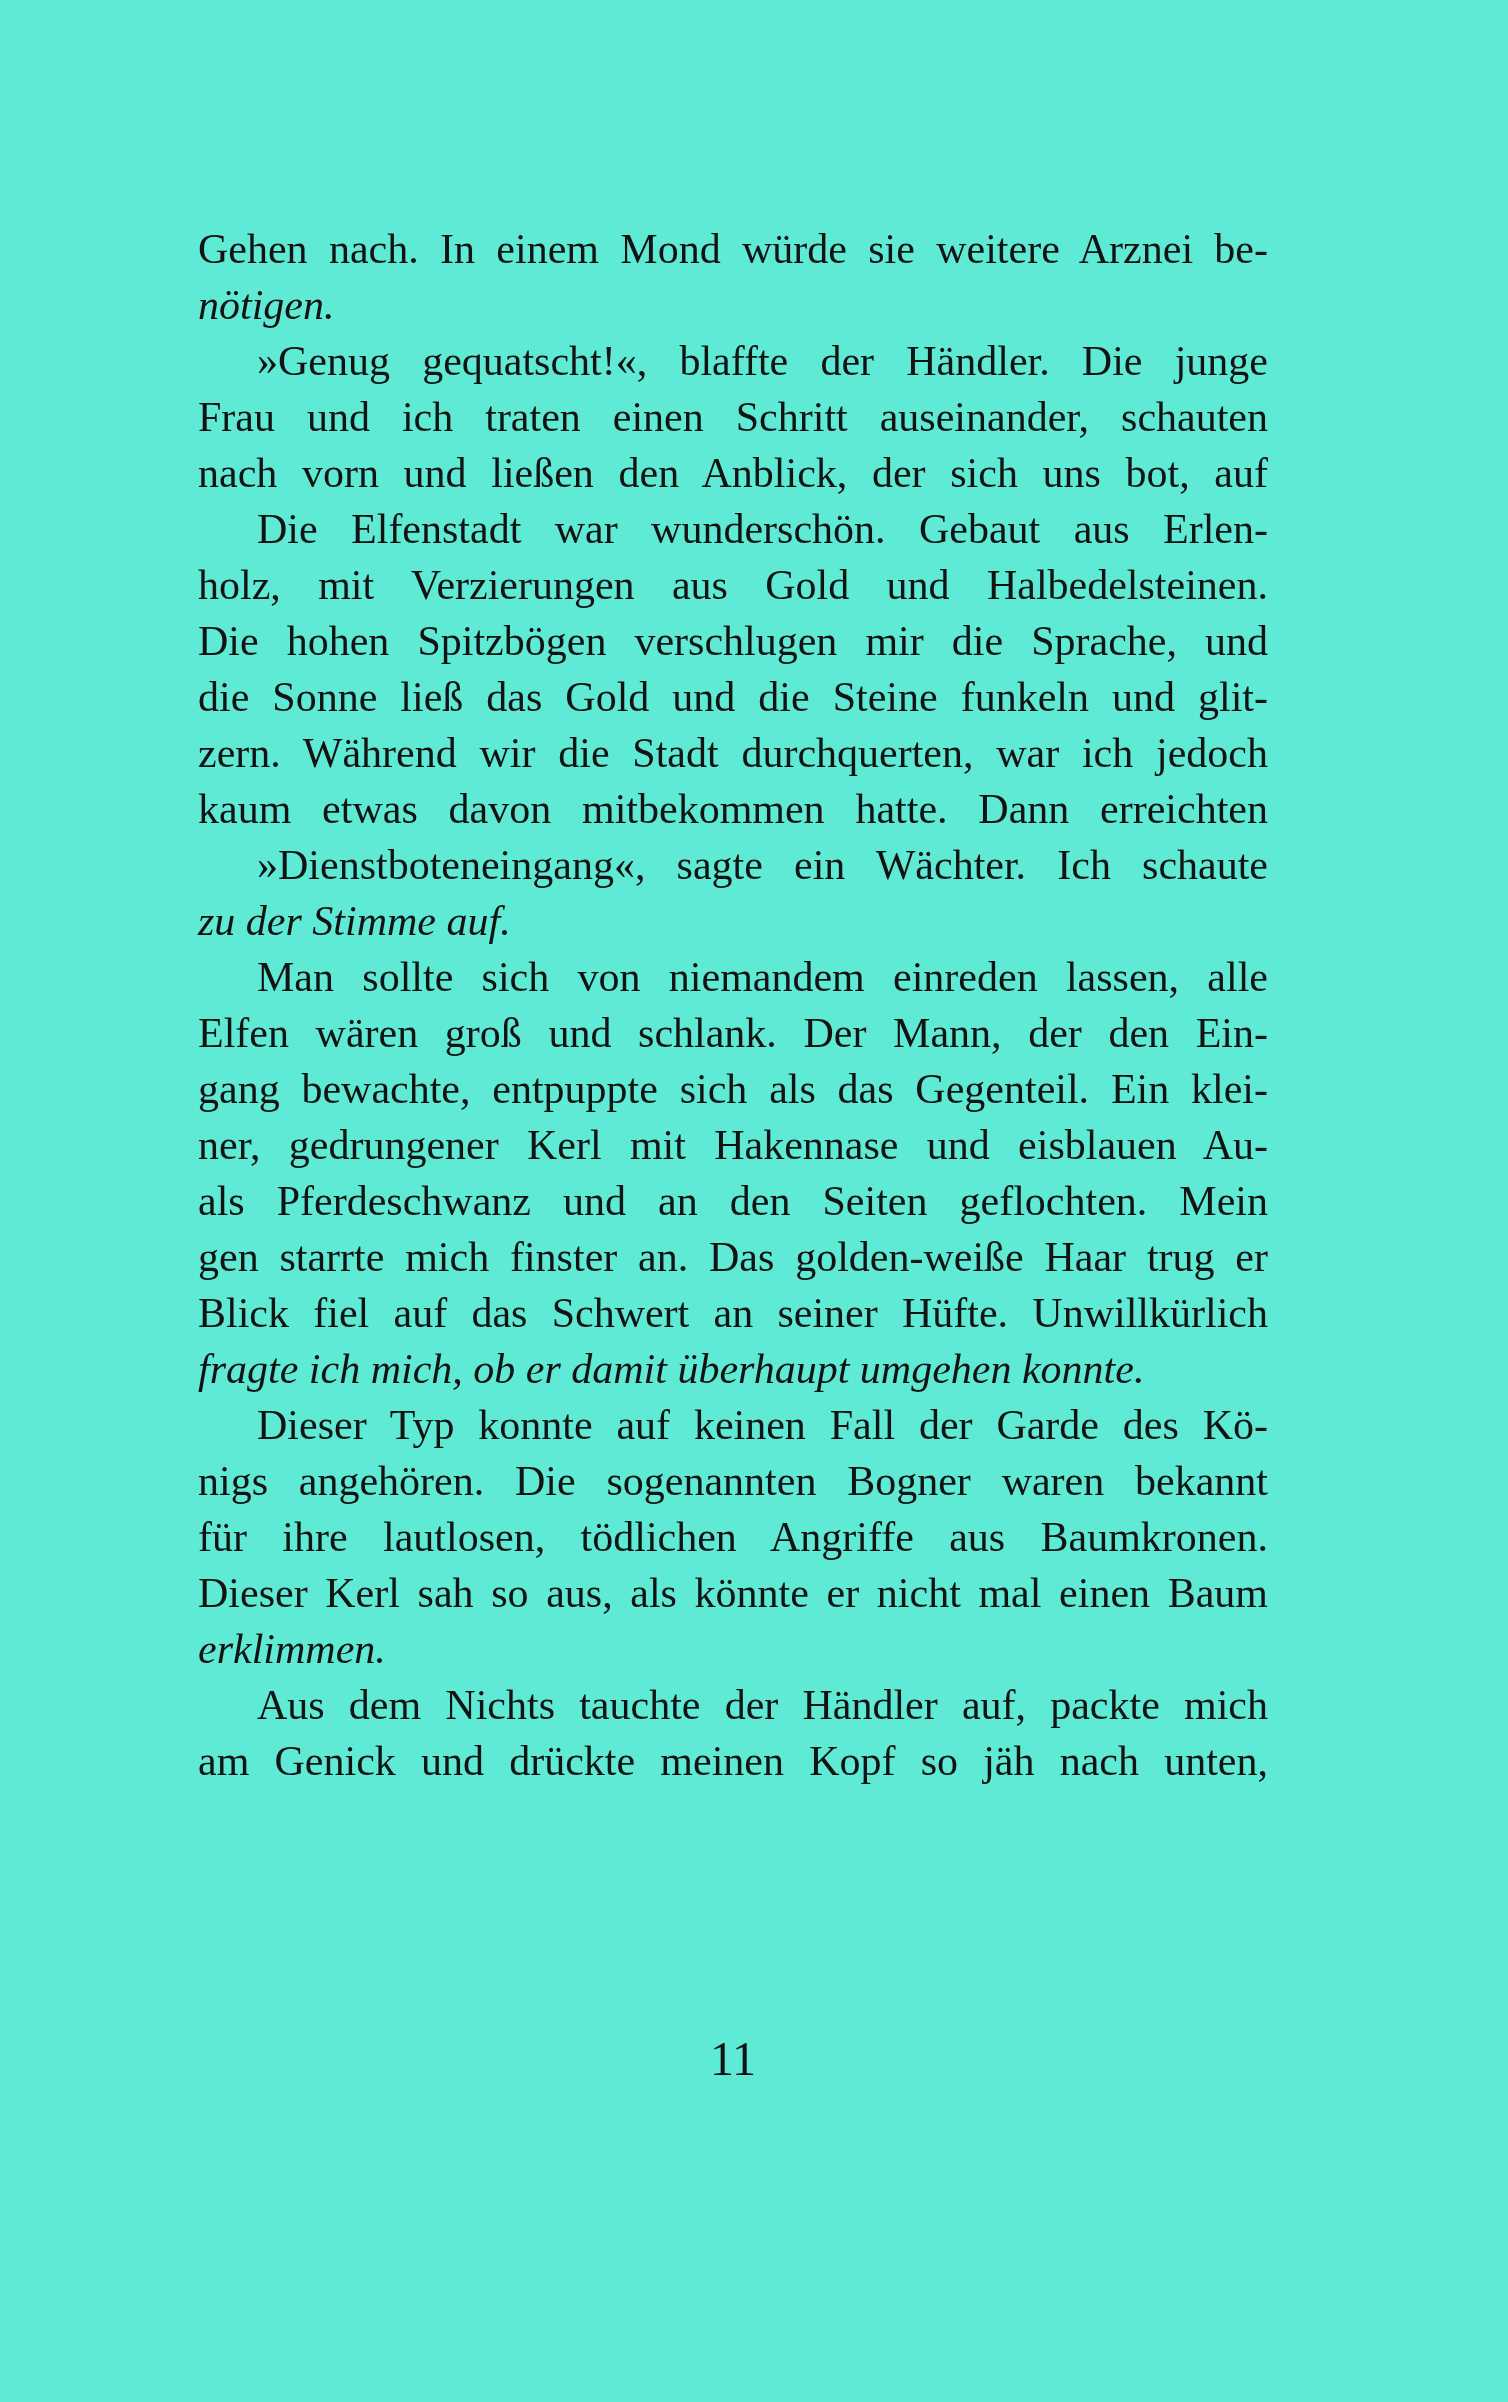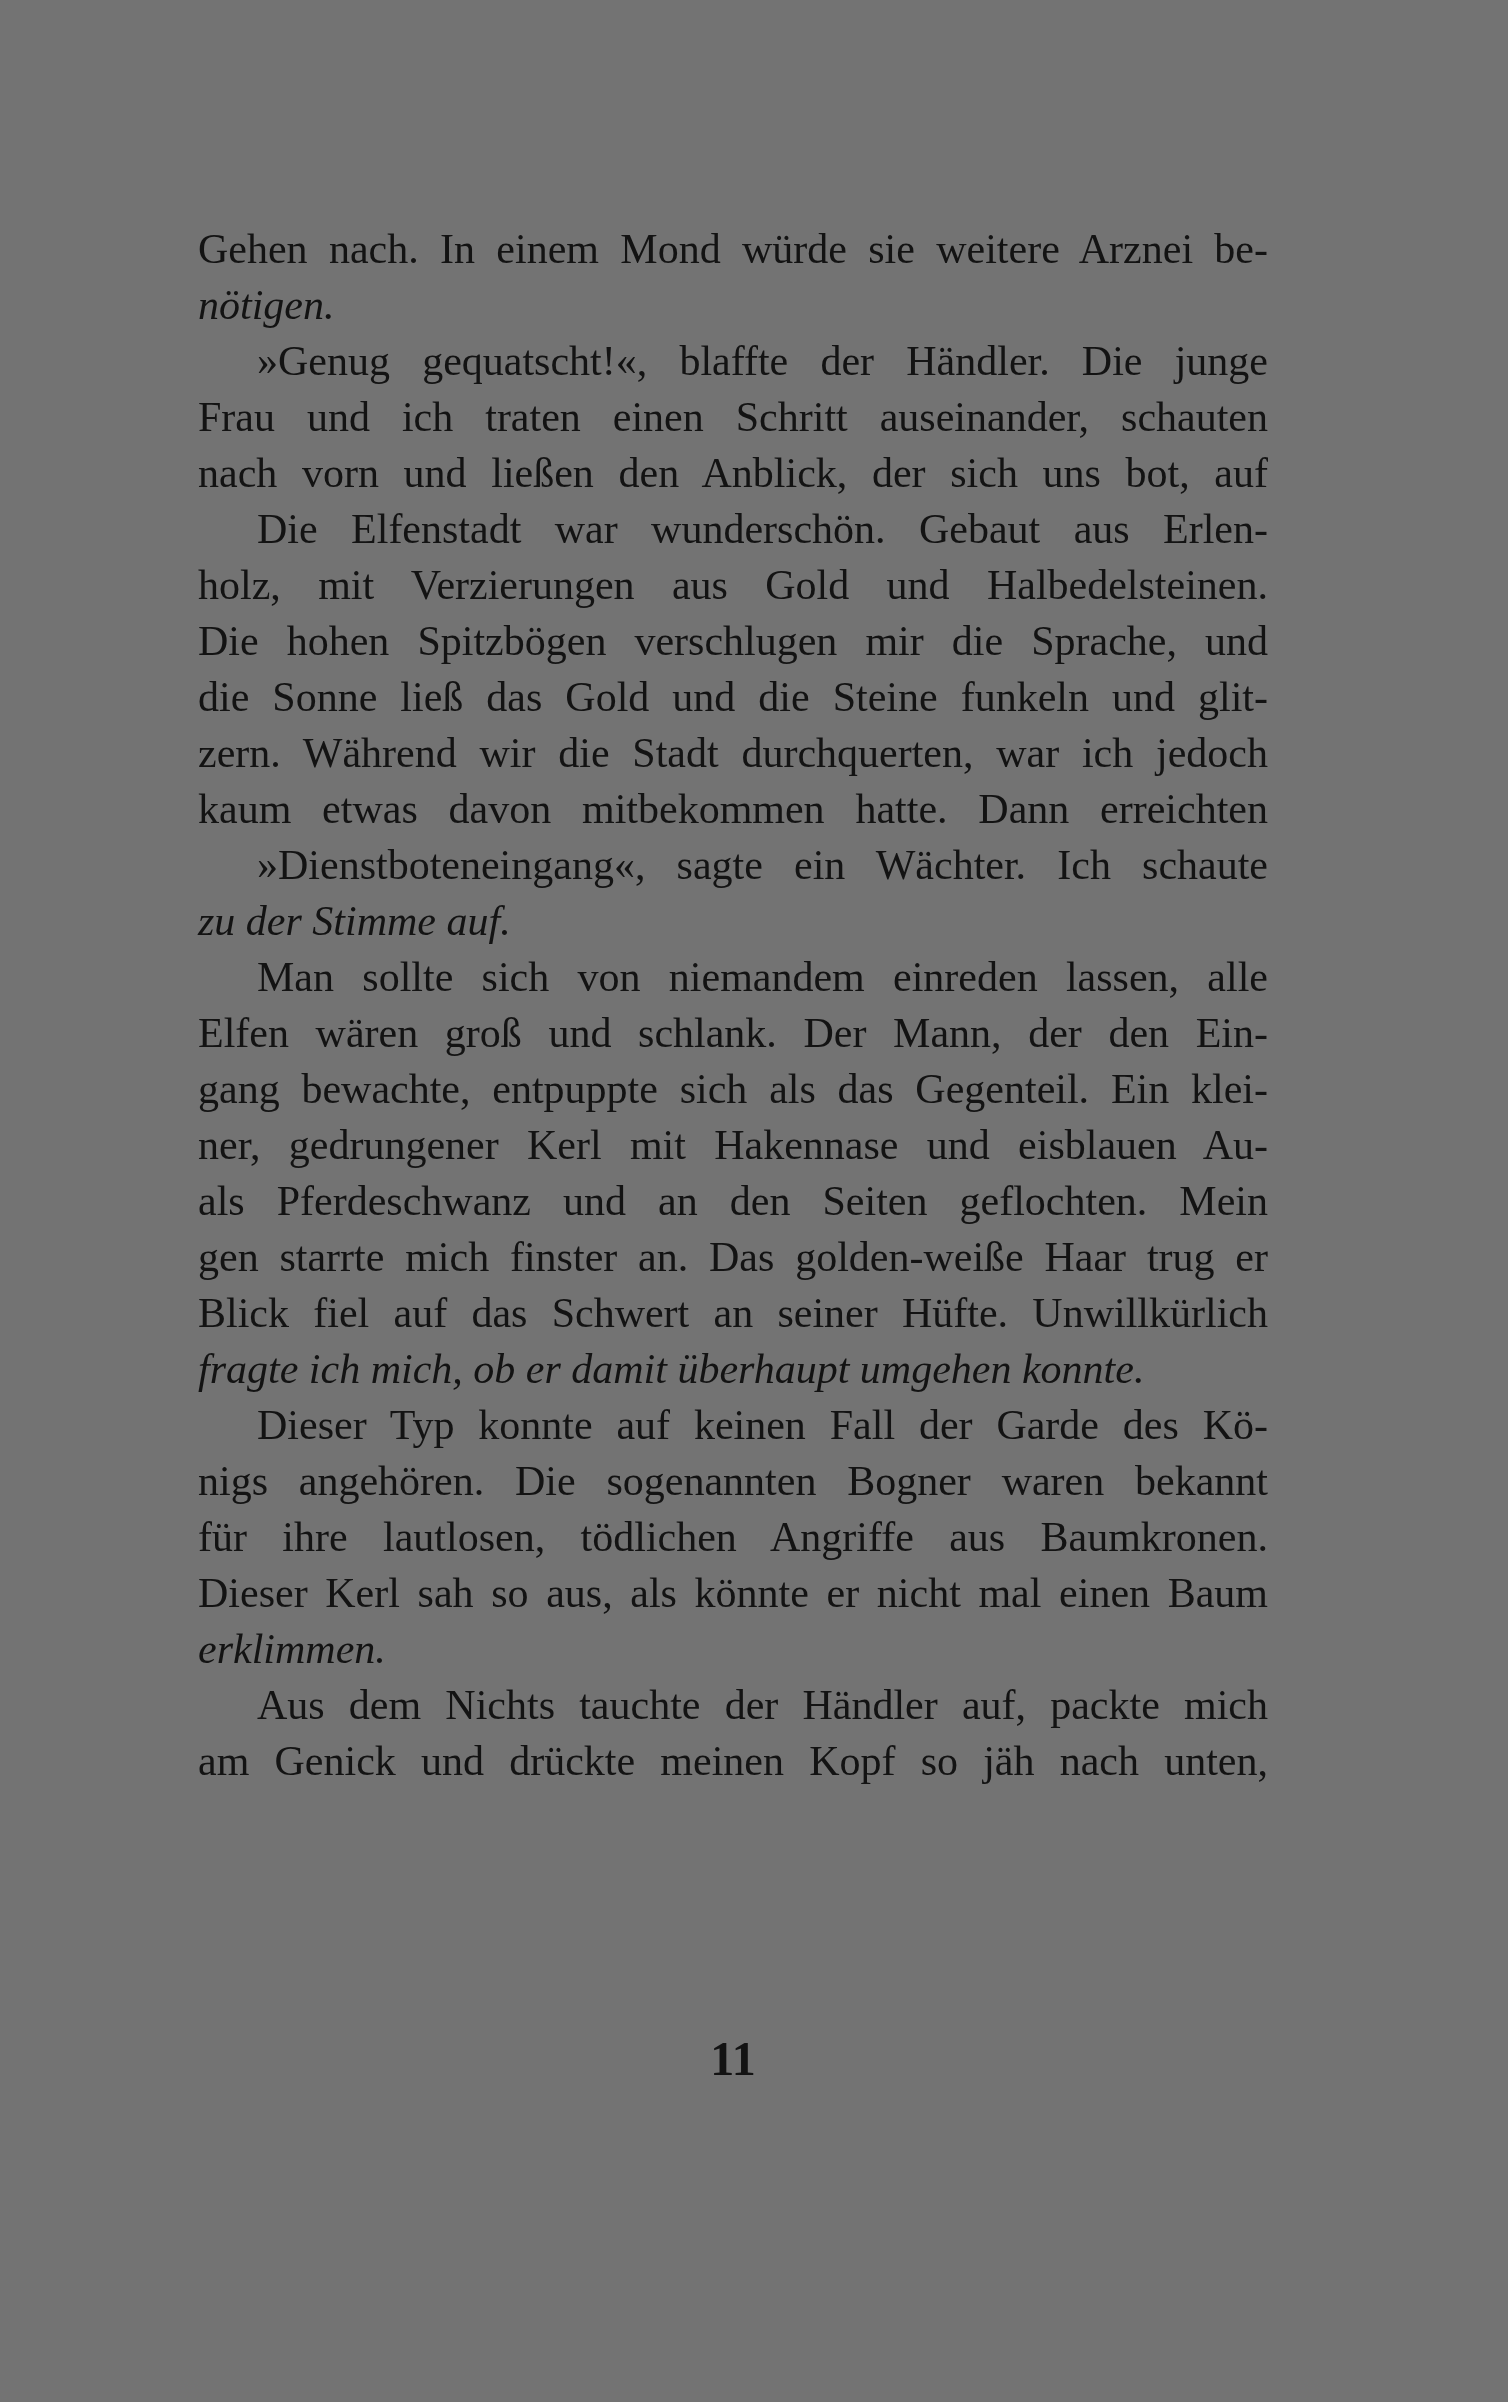--- a/index.html
+++ b/index.html
@@ -10,21 +10,21 @@
     width: 1508px;
     height: 2403px;
     background: #ffffff;
     position: relative;
     font-family: "Liberation Serif", "DejaVu Serif", serif;
     overflow: hidden;
   }
   .page {
     position: absolute;
     inset: 0;
-    background: #737373;
+    background: #5eead4;
   }
   .text-block {
     position: absolute;
     left: 198px;
     top: 221px;
     width: 1070px;
     color: #131313;
     font-size: 42px;
     line-height: 56px;
     letter-spacing: 0px;
@@ -96,15 +96,15 @@
         <div class="line">nigs angehören. Die sogenannten Bogner waren bekannt</div>
         <div class="line">für ihre lautlosen, tödlichen Angriffe aus Baumkronen.</div>
         <div class="line">Dieser Kerl sah so aus, als könnte er nicht mal einen Baum</div>
         <div class="line last">erklimmen.</div>
       </div>
       <div class="para indent">
         <div class="line">Aus dem Nichts tauchte der Händler auf, packte mich</div>
         <div class="line">am Genick und drückte meinen Kopf so jäh nach unten,</div>
       </div>
     </div>
-  <div class="page-number" style="color: rgb(19, 19, 19); font-weight: bold;">11</div>
+  <div class="page-number" style="color: rgb(19, 19, 19);">11</div>
 </div>
 
 
 </body></html>

